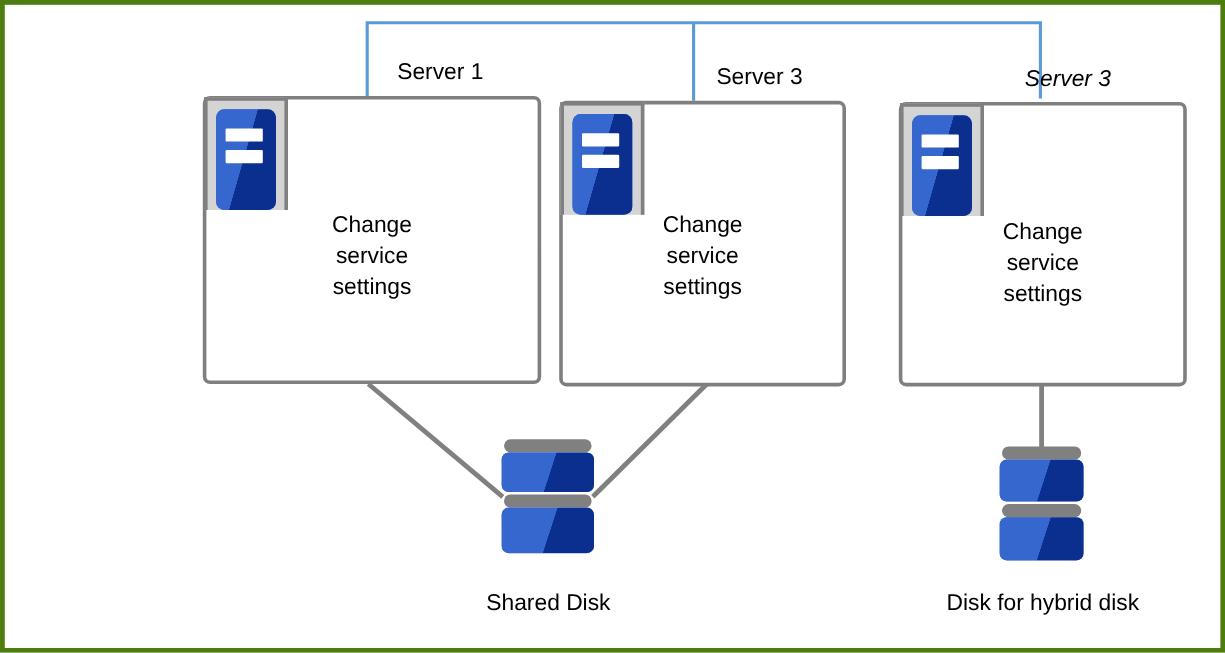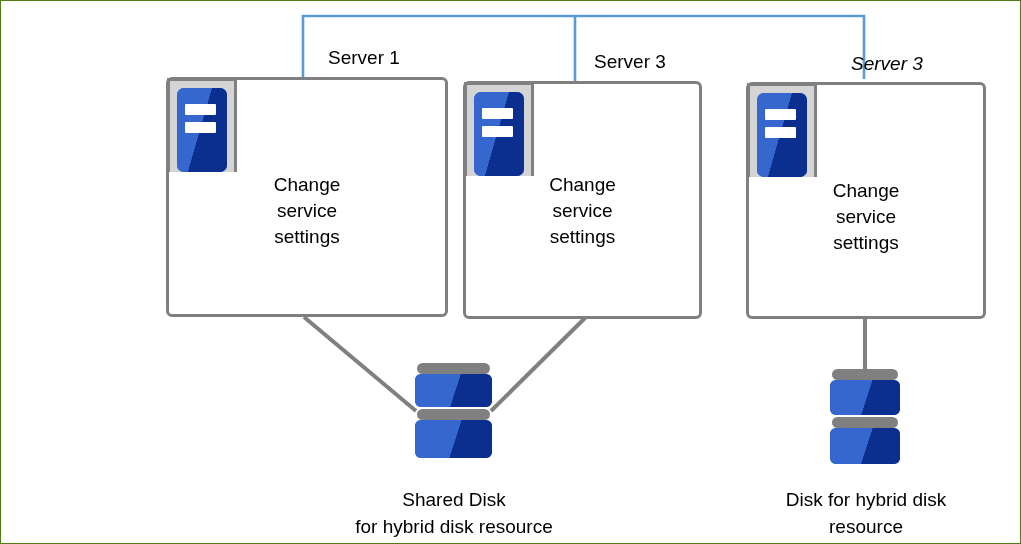--- a/index.html
+++ b/index.html
@@ -10,21 +10,21 @@
   }
   body {
     font-family: "Liberation Sans", sans-serif;
   }
   #canvas {
     position: relative;
     width: 1021px;
     height: 544px;
     background: #ffffff;
     box-sizing: border-box;
-    border: 1px solid #4d7c0f;
+    border: 4px solid #4d7c0f;
     overflow: hidden;
   }
   .svg-layer {
     position: absolute;
     left: 0;
     top: 0;
     width: 1021px;
     height: 544px;
     pointer-events: none;
   }
@@ -192,27 +192,25 @@
   </div>
 
   <div class="disk" style="left:414px; top:362px; width:77px; height:95px;">
     <div class="plate" style="top:0px;   height:11px;"></div>
     <div class="slab" style="top:11px;  height:33px;"></div>
     <div class="plate" style="top:46px;  height:11px;"></div>
     <div class="slab" style="top:57px;  height:38px;"></div>
   </div>
   <div class="disk-caption" style="left:332px; top:472px; width:242px;">
     <div>Shared Disk</div>
-    <div>for hybrid disk resource</div>
   </div>
 
   <div class="disk" style="left:829px; top:368px; width:70px; height:95px;">
     <div class="plate" style="top:0px;   height:11px;"></div>
     <div class="slab" style="top:11px;  height:35px;"></div>
     <div class="plate" style="top:48px;  height:11px;"></div>
     <div class="slab" style="top:59px;  height:36px;"></div>
   </div>
   <div class="disk-caption" style="left:760px; top:472px; width:210px;">
     <div>Disk for hybrid disk</div>
-    <div>resource</div>
   </div>
 
 </div>
 
 </body></html>

